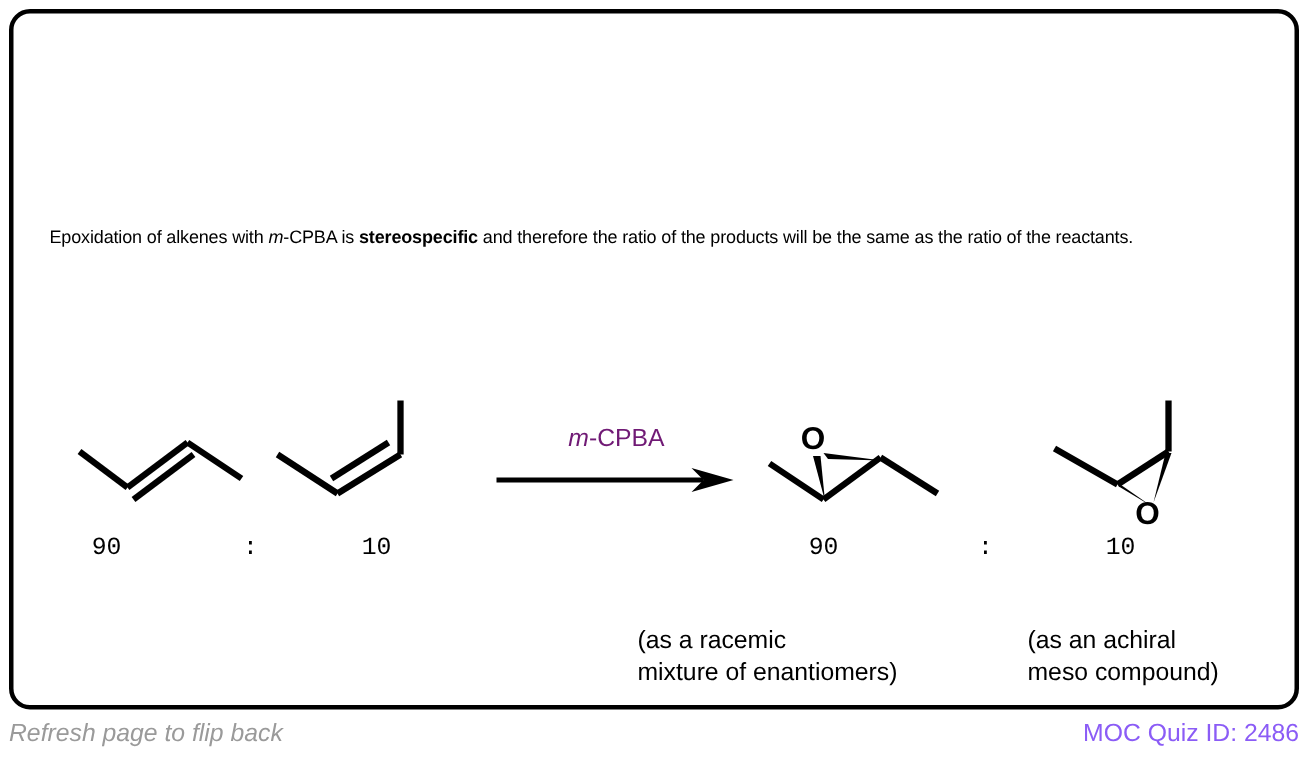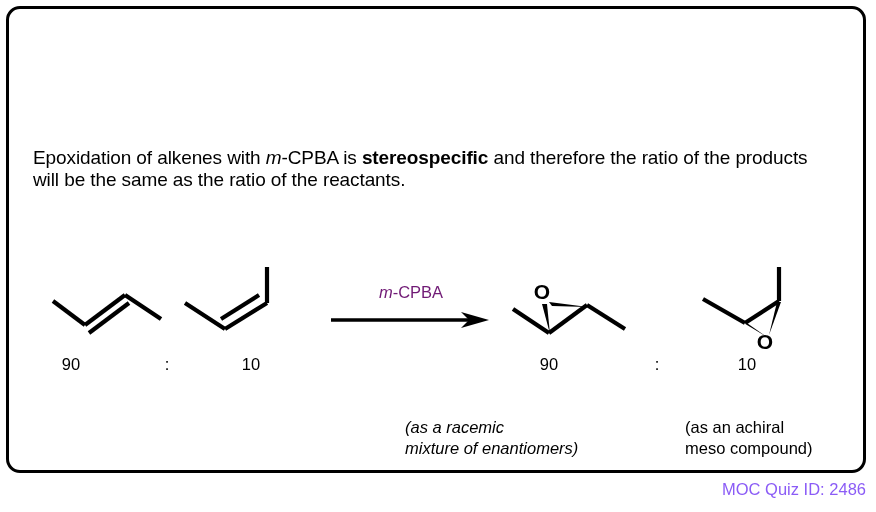--- a/index.html
+++ b/index.html
@@ -37,21 +37,21 @@
     border-radius: 14px;
     background: #ffffff;
   }
 
   
   .statement {
     position: absolute;
     left: 24px;
     top: 138px;
     width: 790px;
-    font-size: 19px;
+    font-size: 12px;
     line-height: 22px;
     letter-spacing: -0.1px;
     color: #000000;
   }
   .statement i { font-style: italic; }
   .statement b { font-weight: bold; }
 
   
   .scheme {
     position: absolute;
@@ -74,20 +74,21 @@
     font-size: 16.5px;
     color: #701a75;
   }
   .arrow-label i { font-style: italic; }
 
   .ratio {
     position: absolute;
     font-size: 16.5px;
     text-align: center;
     color: #000000;
+    font-family: Liberation Mono, monospace;
   }
 
   .caption {
     position: absolute;
     font-size: 16.5px;
     line-height: 21px;
     color: #000000;
     white-space: pre-line;
   }
 
@@ -182,25 +183,26 @@
       </div>
 
       <div class="ratio" style="left:22px; top:98px; width:80px;">90</div>
       <div class="ratio" style="left:118px; top:98px; width:80px;">:</div>
       <div class="ratio" style="left:202px; top:98px; width:80px;">10</div>
 
       <div class="ratio" style="left:500px; top:98px; width:80px;">90</div>
       <div class="ratio" style="left:608px; top:98px; width:80px;">:</div>
       <div class="ratio" style="left:698px; top:98px; width:80px;">10</div>
 
-      <div class="caption" style="left:396px; top:160px; width:250px;font-style:italic;">(as a racemic
+      <div class="caption" style="left:416px; top:160px; width:250px;">(as a racemic
 mixture of enantiomers)</div>
       <div class="caption" style="left:676px; top:160px; width:220px;">(as an achiral
 meso compound)</div>
 
     </div>
   </div>
 
   <div class="footer">
+    <div class="footer-left">Refresh page to flip back</div>
     <div class="footer-right">MOC Quiz ID: 2486</div>
   </div>
 
 </div>
 
 </body></html>

